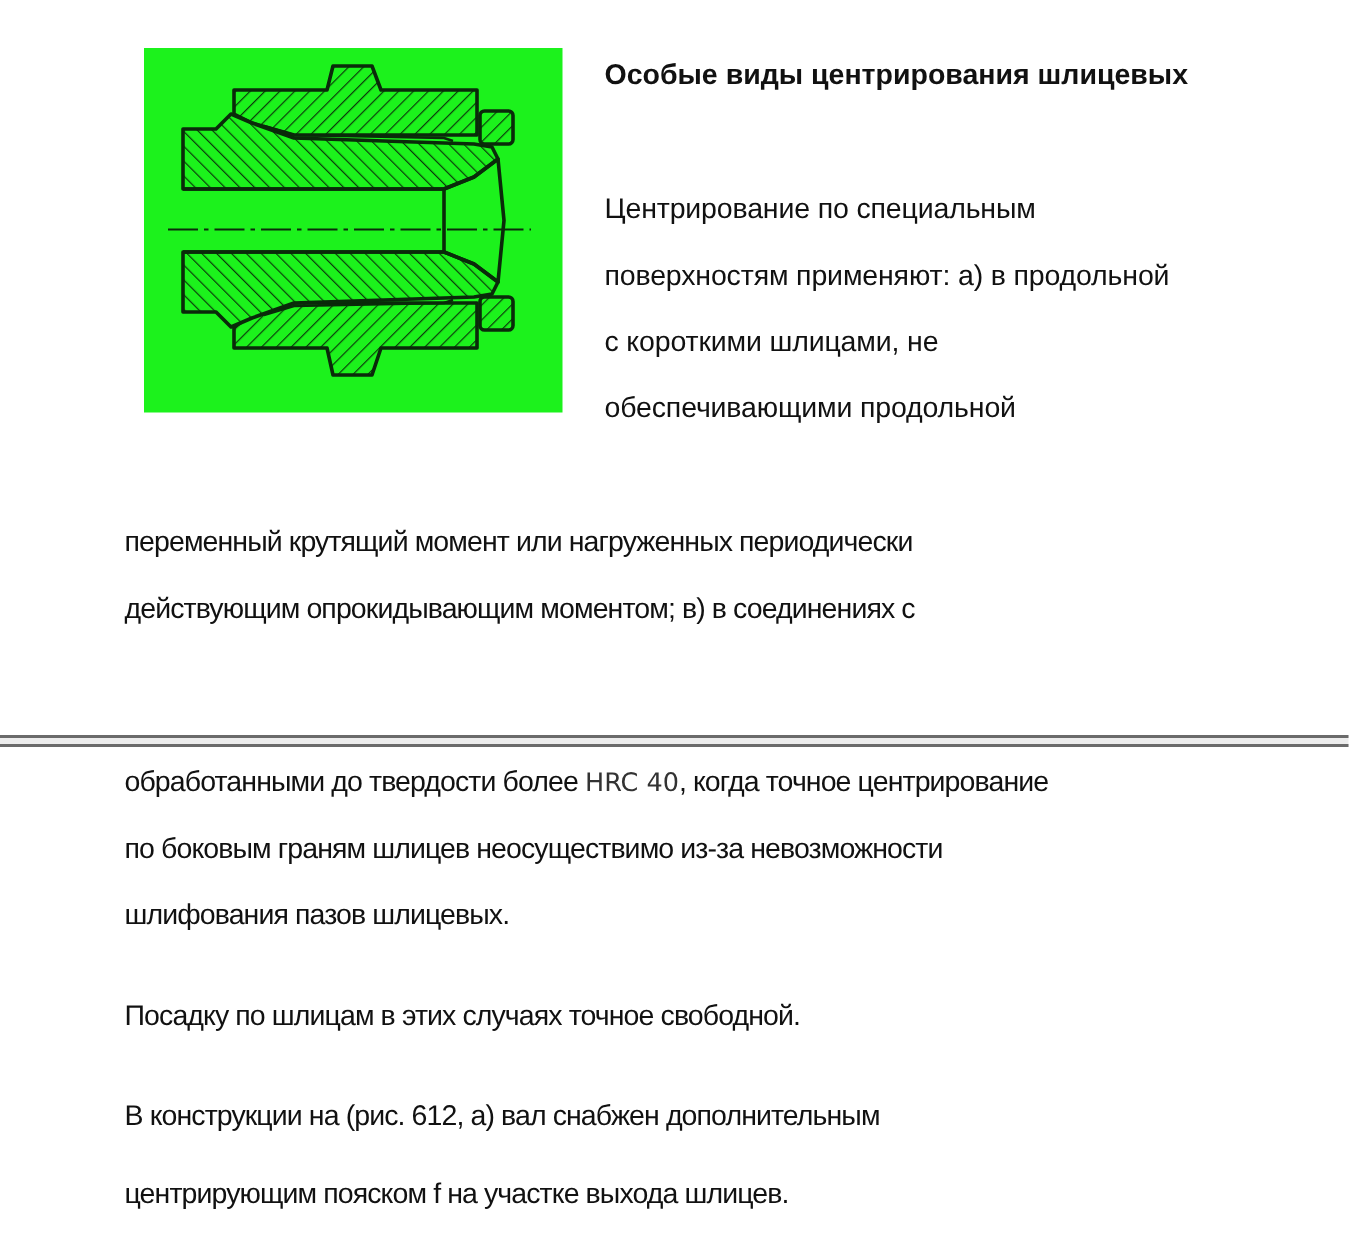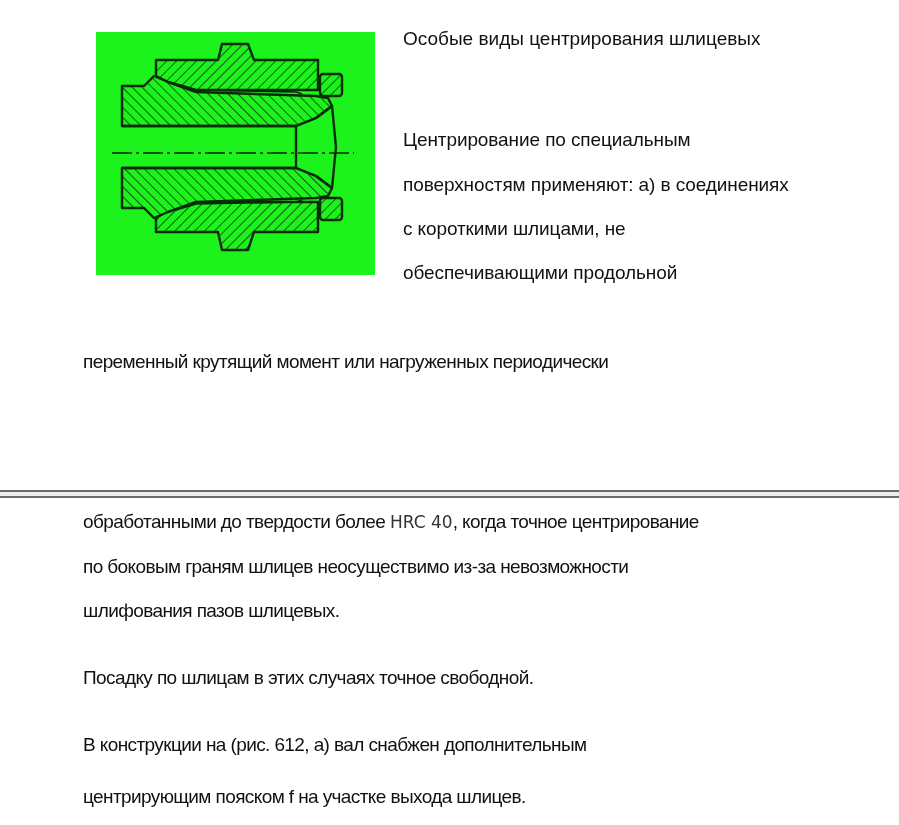--- a/index.html
+++ b/index.html
@@ -26,23 +26,23 @@
       left: 96px;
       top: 32px;
       width: 279px;
       height: 243px;
       background: #1cf21c;
     }
     .figure svg { display: block; width: 100%; height: 100%; }
     .heading {
       position: absolute;
       left: 403px;
-      top: 16px;
+      top: 28px;
       width: 480px;
-      font-weight: normal;
+      font-weight: bold;
       font-size: 19px;
       line-height: 45px;
       margin: 0;
     }
     .heading span { display: block; }
     .line {
       position: absolute;
       font-size: 19px;
       white-space: nowrap;
       line-height: 24px;
@@ -107,25 +107,26 @@
 
       <line x1="16" y1="121" x2="258" y2="121" stroke="#0a2a0a" stroke-width="1.4" stroke-dasharray="20,4,3,4"></line>
     </svg>
   </div>
 
   <h2 class="heading">
     <span>Особые виды центрирования шлицевых</span>
   </h2>
 
   <div class="line" style="left:403px; top:128px;">Центрирование по специальным</div>
-  <div class="line" style="left:403px; top:173px;">поверхностям применяют: а) в соединениях</div>
+  <div class="line" style="left:403px; top:173px;">поверхностям применяют: а) в продольной</div>
   <div class="line" style="left:403px; top:217px;">с короткими шлицами, не</div>
   <div class="line" style="left:403px; top:261px;">обеспечивающими продольной</div>
 
   <div class="line narrow" style="left:83px; top:350px;">переменный крутящий момент или нагруженных периодически</div>
+  <div class="line narrow" style="left:83px; top:395px;">действующим опрокидывающим моментом; в) в соединениях с</div>
 </div>
 
 <div class="separator"></div>
 
 <div class="line narrow" style="left:83px; top:510px;text-align:right;">
   <span>обработанными до твердости более </span><span class="hrc">HRC 40</span><span>, когда точное центрирование</span>
 </div>
 <div class="line narrow" style="left:83px; top:555px;">по боковым граням шлицев неосуществимо из-за невозможности</div>
 <div class="line narrow" style="left:83px; top:599px;">шлифования пазов шлицевых.</div>
 

